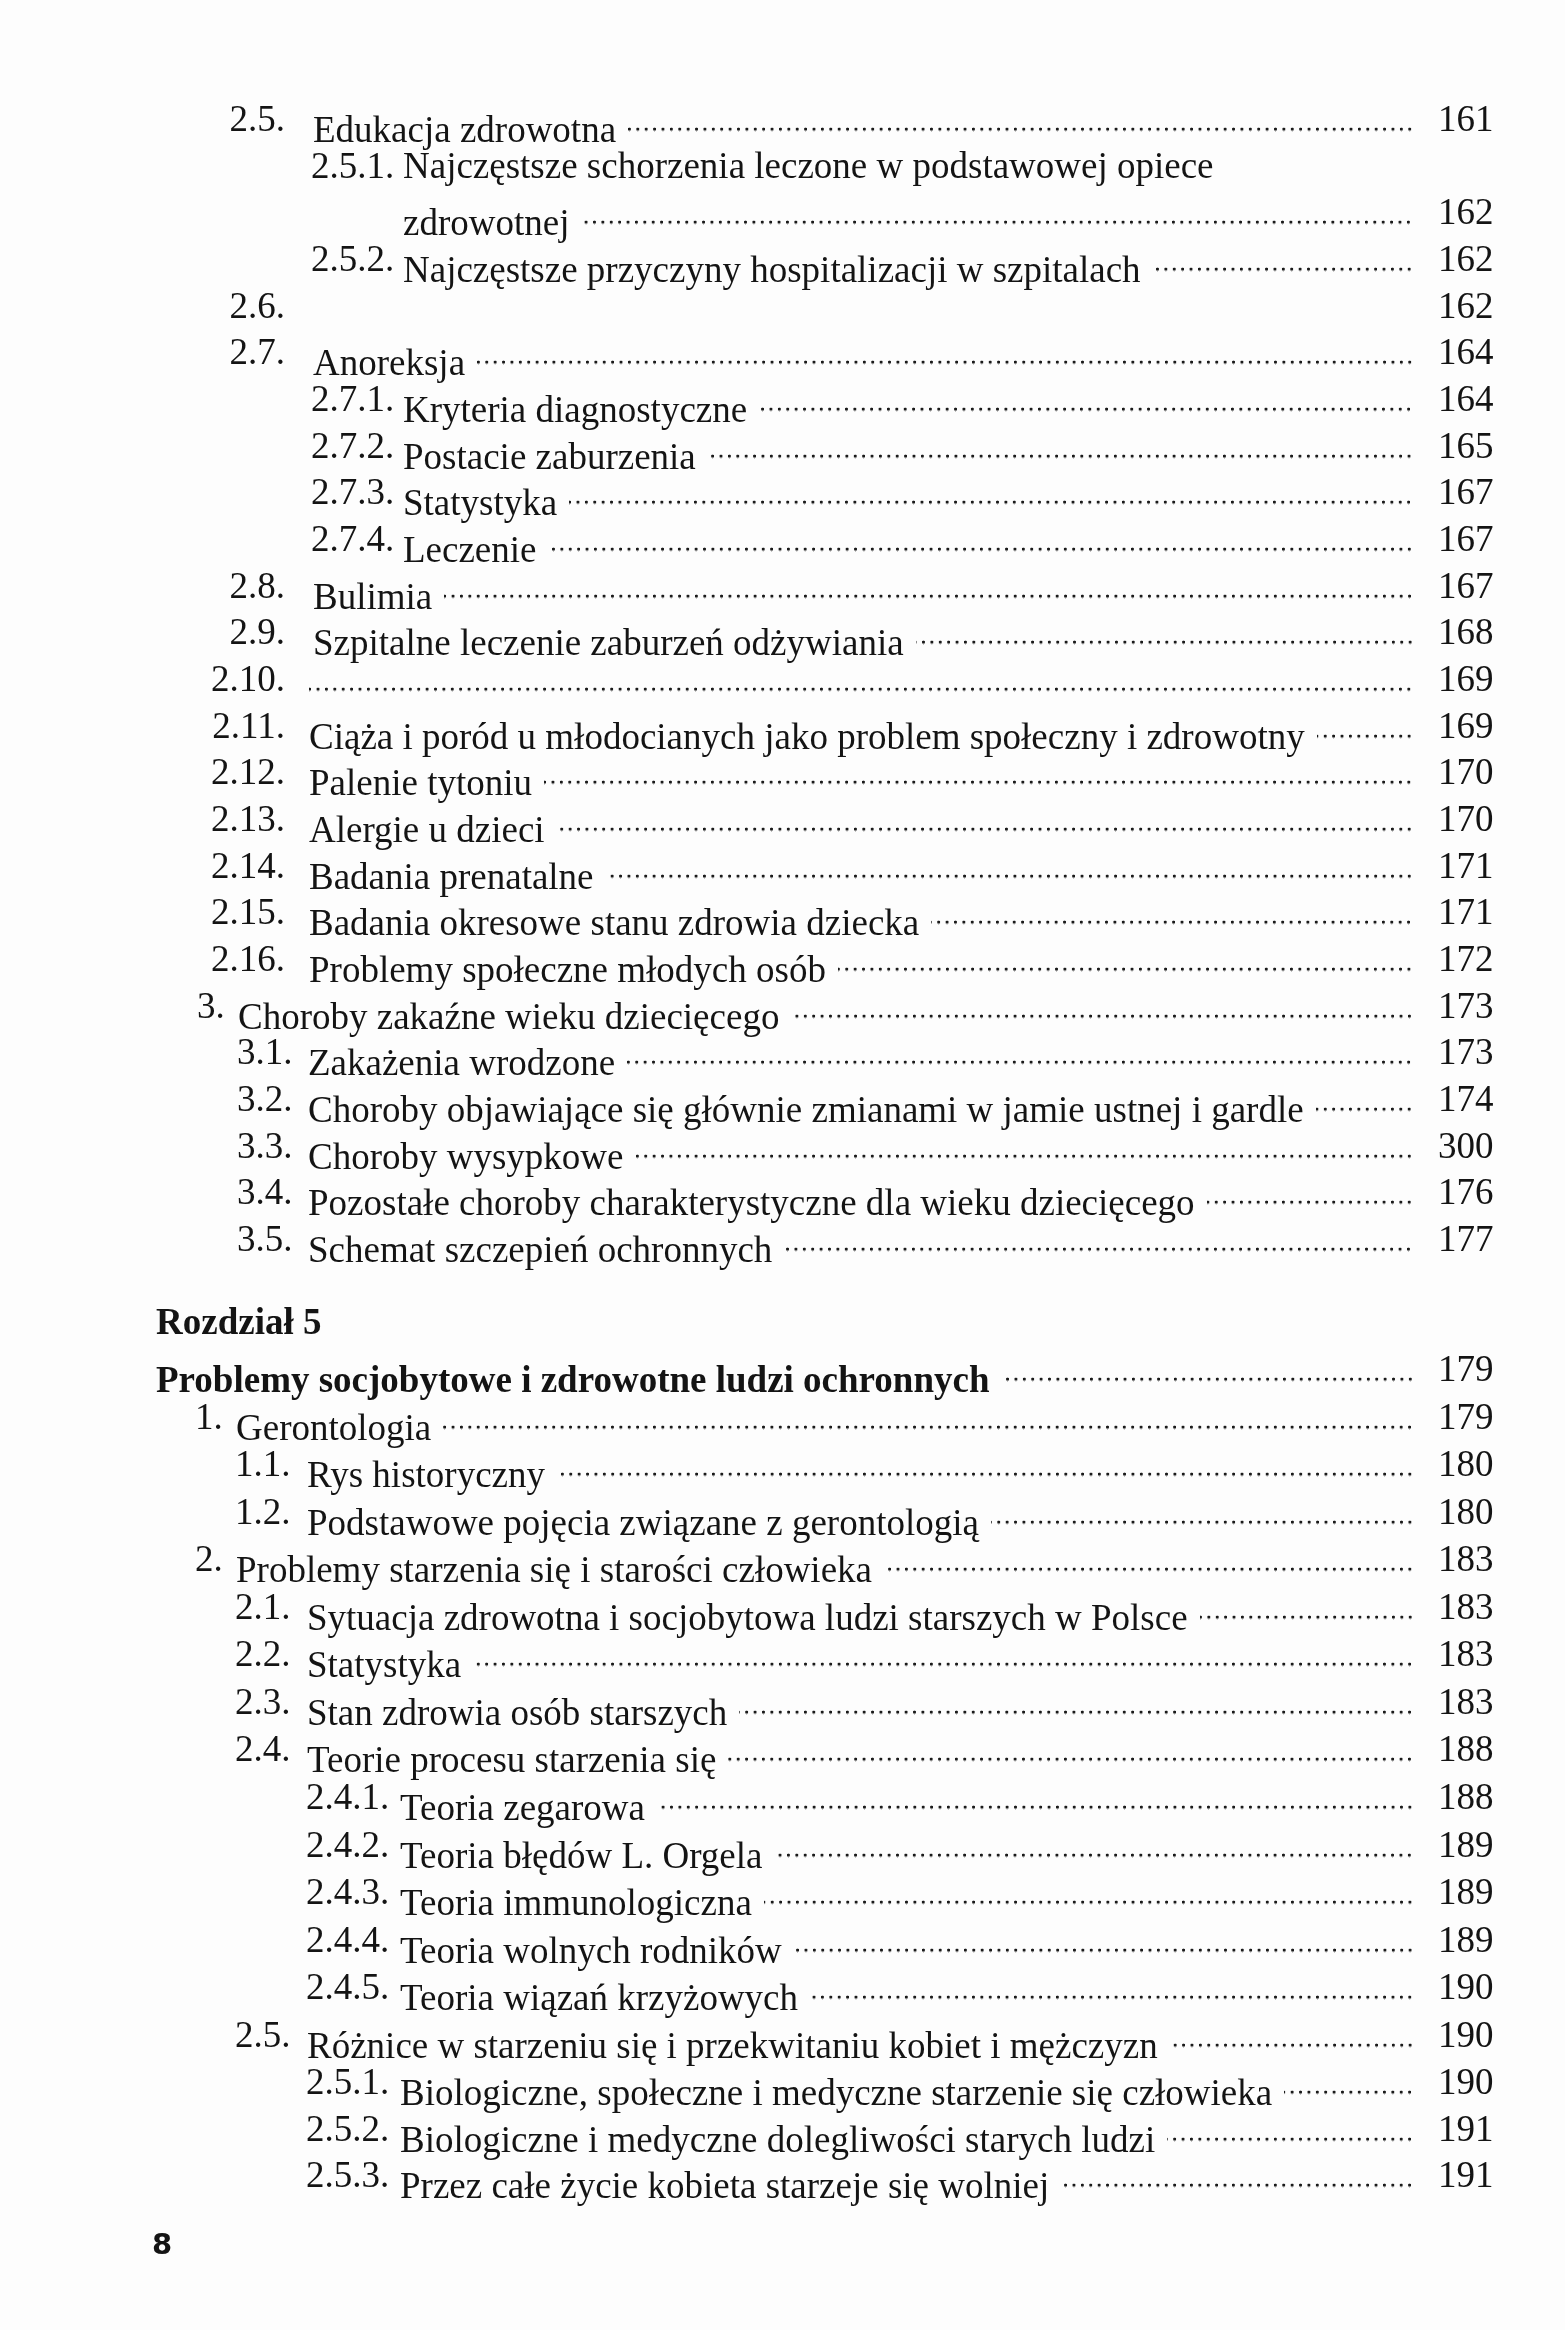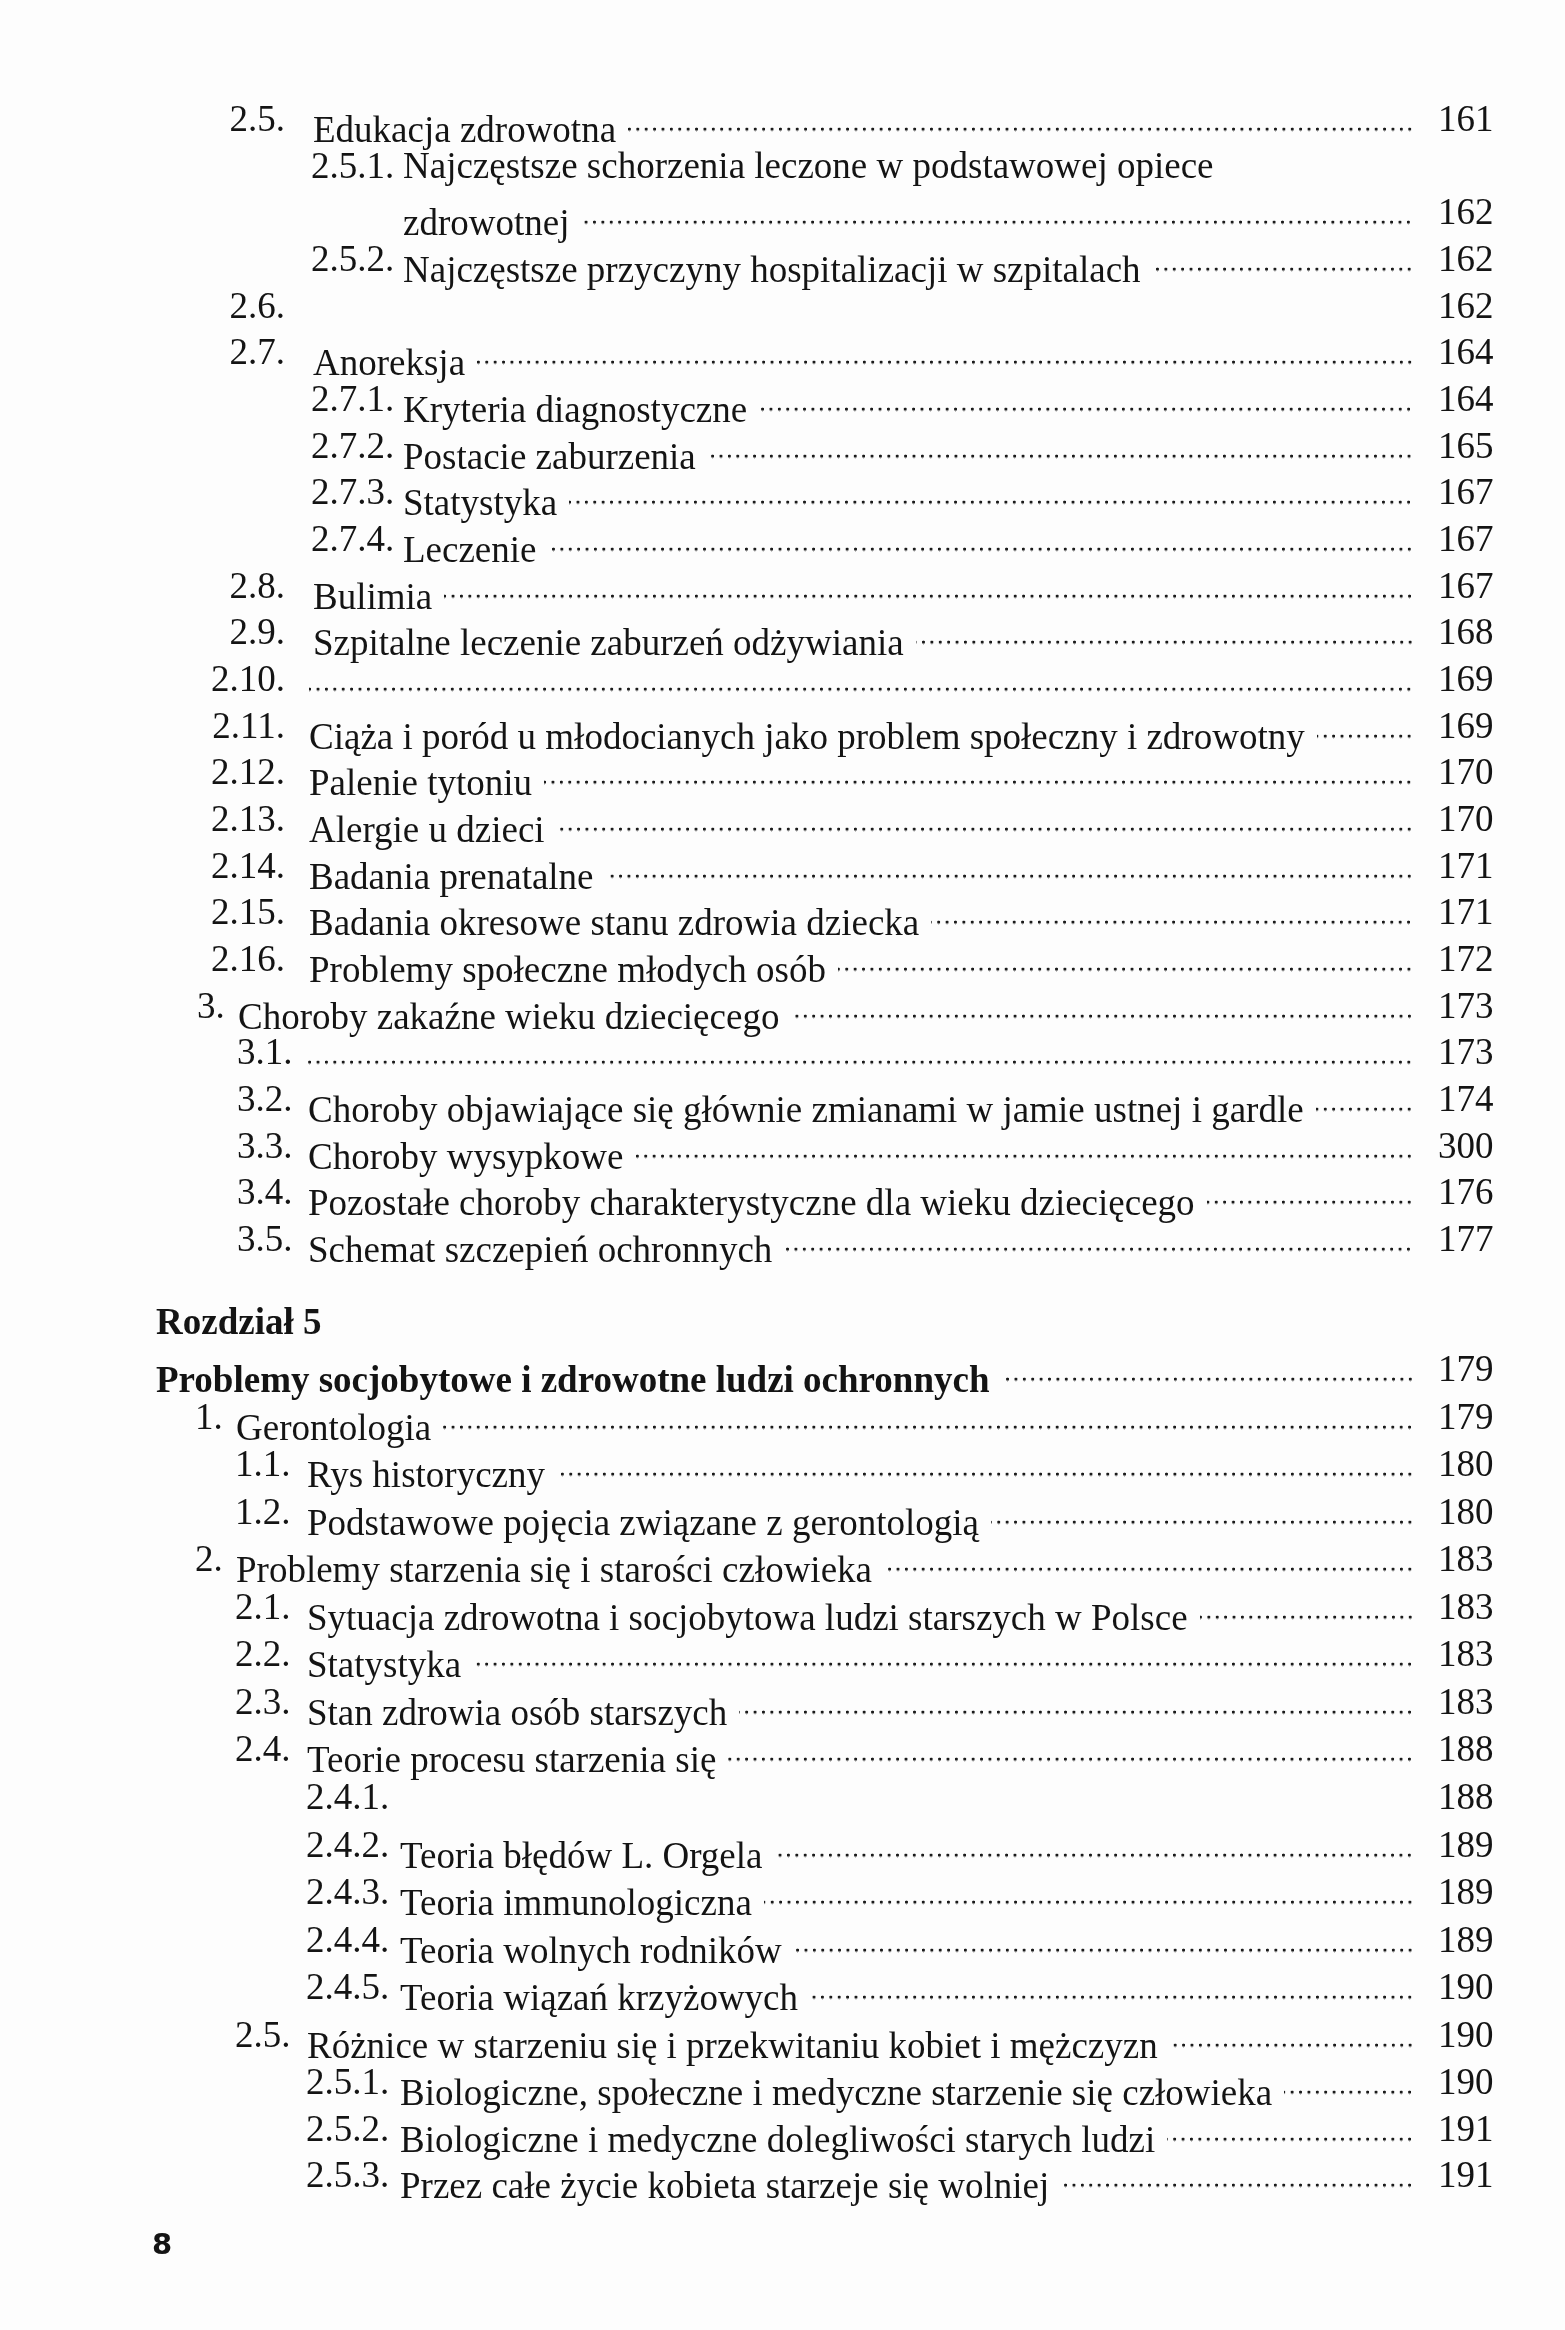--- a/index.html
+++ b/index.html
@@ -202,20 +202,21 @@
     <div class="txt" style="left:238px;width:1176px">
         <span class="label">Choroby zakaźne wieku dziecięcego</span>
         <span class="dots"></span>
       </div>
     <span class="pg">173</span>
   </div>
 
   <div class="line" style="top:1028px">
     <span class="num" style="left:237px">3.1.</span>
     <div class="txt" style="left:308px;width:1105px">
+        <span class="label">Zakażenia wrodzone</span>
         <span class="dots"></span>
       </div>
     <span class="pg">173</span>
   </div>
 
   <div class="line" style="top:1075px">
     <span class="num" style="left:237px">3.2.</span>
     <div class="txt" style="left:308px;width:1105px">
         <span class="label">Choroby objawiające się głównie zmianami w jamie ustnej i gardle</span>
         <span class="dots"></span>
@@ -329,20 +330,24 @@
     <span class="num" style="left:235px">2.4.</span>
     <div class="txt" style="left:307px;width:1107px">
         <span class="label">Teorie procesu starzenia się</span>
         <span class="dots"></span>
       </div>
     <span class="pg">188</span>
   </div>
 
   <div class="line" style="top:1773px">
     <span class="num" style="left:306px">2.4.1.</span>
+    <div class="txt" style="left:400px;width:1014px">
+        <span class="label">Teoria zegarowa</span>
+        <span class="dots"></span>
+      </div>
     <span class="pg">188</span>
   </div>
 
   <div class="line" style="top:1821px">
     <span class="num" style="left:306px">2.4.2.</span>
     <div class="txt" style="left:400px;width:1014px">
         <span class="label">Teoria błędów L. Orgela</span>
         <span class="dots"></span>
       </div>
     <span class="pg">189</span>

